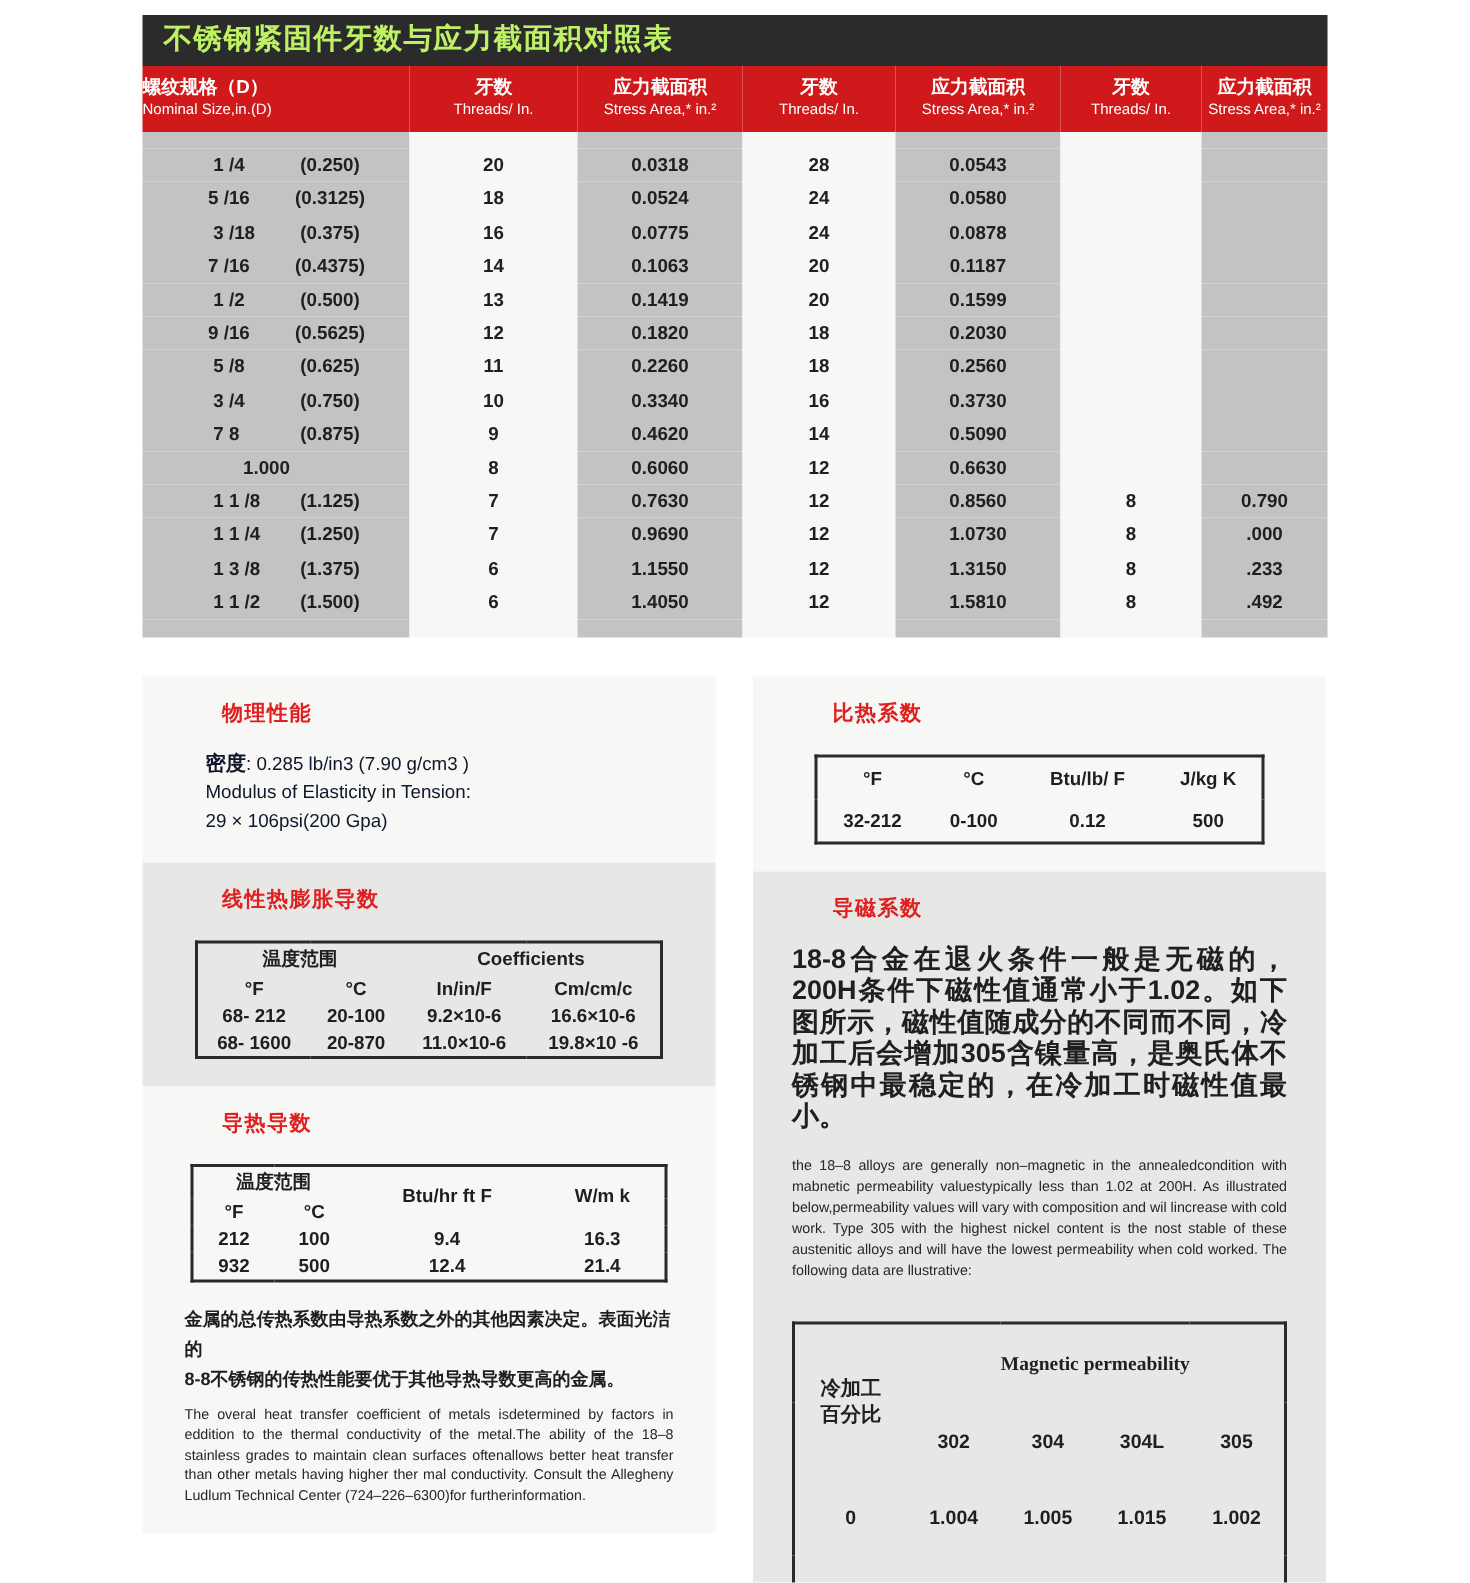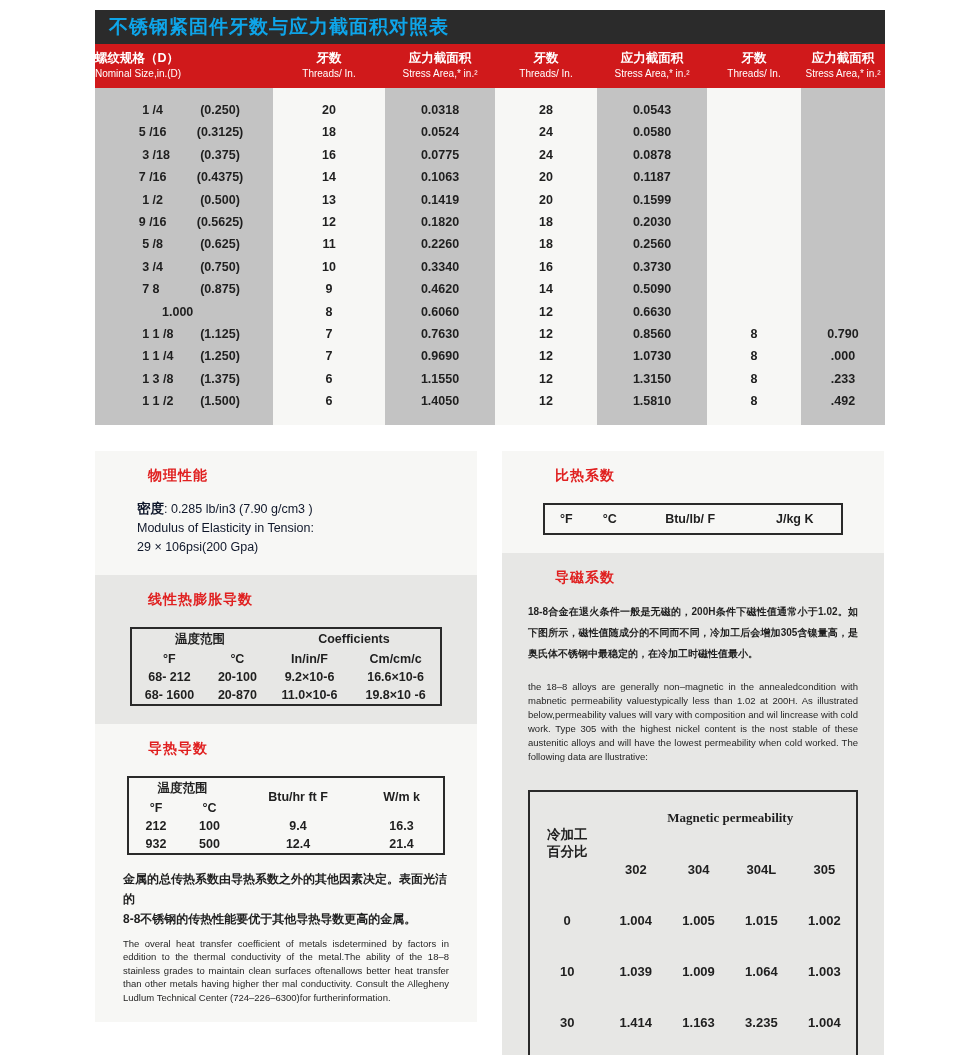--- a/index.html
+++ b/index.html
@@ -19,21 +19,21 @@
   .page {
     position: absolute;
     left: 95px;
     top: 10px;
     width: 790px;
   }
 
   
   .title-bar {
     background: #2b2b2b;
-    color: #0ea5e9;
+    color: #bef264;
     height: 34px;
     line-height: 34px;
     padding-left: 14px;
     font-size: 19px;
     font-weight: bold;
     letter-spacing: 1px;
   }
 
   
   table.main {
@@ -163,21 +163,21 @@
   .footnote-en {
     font-size: 9.5px;
     line-height: 13.5px;
     margin: 0 8px;
     text-align: justify;
     color: #262626;
   }
 
   
   .mag-cn {
-    font-size: 10px;
+    font-size: 18px;
     font-weight: bold;
     line-height: 21px;
     margin: 12px 6px 16px 6px;
     text-align: justify;
     color: #1f1f1f;
   }
   .mag-en {
     font-size: 9.5px;
     line-height: 14px;
     margin: 0 6px 22px 6px;
@@ -477,20 +477,26 @@
         <div class="sec-title">比热系数</div>
         <div class="box-wrap">
           <table class="box spec">
             <tbody>
                 <tr>
               <td>°F</td>
               <td>°C</td>
               <td>Btu/lb/ F</td>
               <td>J/kg K</td>
             </tr>
+            <tr>
+              <td>32-212</td>
+              <td>0-100</td>
+              <td>0.12</td>
+              <td>500</td>
+            </tr>
           </tbody>
             </table>
         </div>
       </div>
 
       <div class="panel dark" style="padding-bottom:26px;">
         <div class="sec-title">导磁系数</div>
         <div class="mag-cn">18-8合金在退火条件一般是无磁的，200H条件下磁性值通常小于1.02。如下图所示，磁性值随成分的不同而不同，冷加工后会增加305含镍量高，是奥氏体不锈钢中最稳定的，在冷加工时磁性值最小。</div>
         <div class="mag-en">the 18–8 alloys are generally non–magnetic in the annealedcondition with mabnetic permeability valuestypically less than 1.02 at 200H. As illustrated below,permeability values will vary with composition and wil lincrease with cold work. Type 305 with the highest nickel content is the nost stable of these austenitic alloys and will have the lowest permeability when cold worked. The following data are llustrative:</div>
         <div class="box-wrap">

